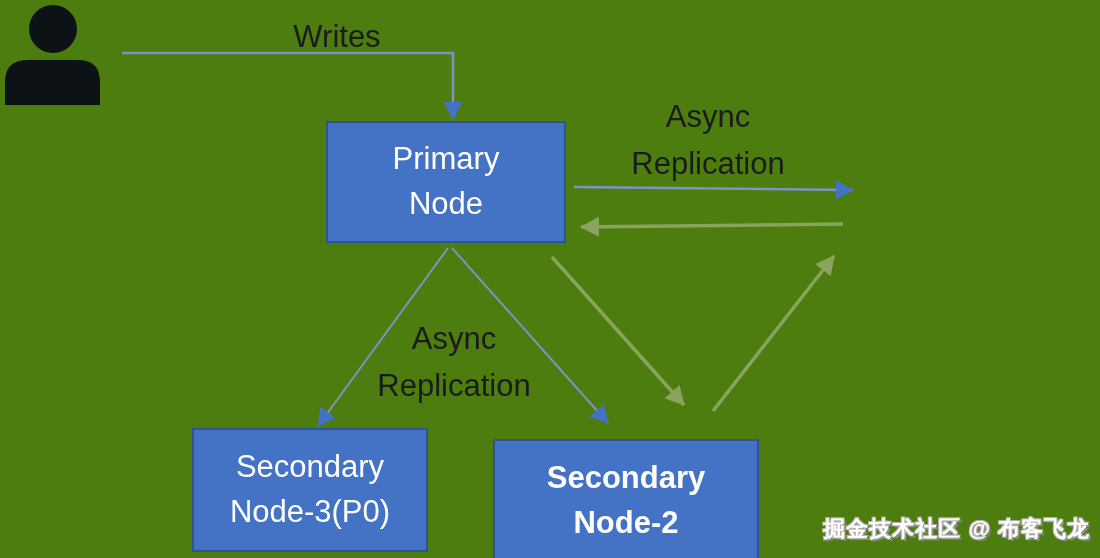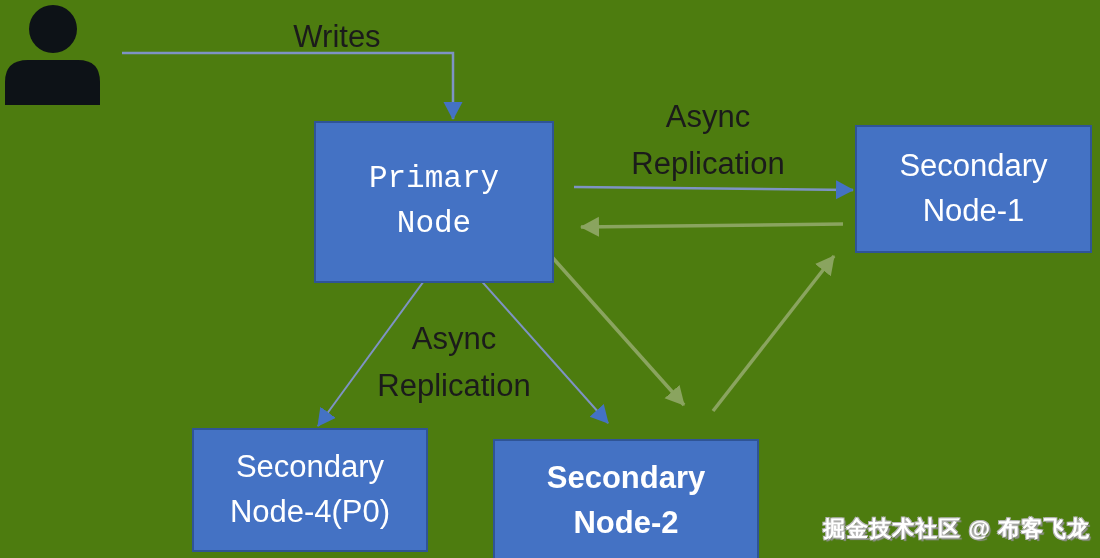--- a/index.html
+++ b/index.html
@@ -104,30 +104,27 @@
     <path d="M3,103 L3,80 Q3,58 26,58 L76,58 Q98,58 98,80 L98,103 Z" fill="#0D1217"></path>
   </svg>
 
   <div class="edge-label" style="left:237px; top:14px; width:200px;">Writes</div>
 
   <div class="edge-label" style="left:608px; top:94px; width:200px;">Async Replication</div>
 
 
   <div class="edge-label" style="left:354px; top:316px; width:200px;">Async Replication</div>
 
-  <div class="node-box" style="left:314px; top:121px; width:240px; height:162px;font-family:Liberation Mono, monospace;">
+  <div class="node-box" style="left:326px; top:121px; width:240px; height:122px;">
     <div class="node-label" style="max-width:170px;">Primary Node</div>
   </div>
 
-  <div class="node-box" style="left:855px; top:125px; width:237px; height:128px;">
-    <div class="node-label" style="max-width:200px;">Secondary Node-1</div>
-  </div>
 
   <div class="node-box" style="left:192px; top:428px; width:236px; height:124px;">
-    <div class="node-label" style="max-width:210px;">Secondary Node-4(P0)</div>
+    <div class="node-label" style="max-width:210px;">Secondary Node-3(P0)</div>
   </div>
 
   <div class="node-box" style="left:493px; top:439px; width:266px; height:123px;font-weight:bold;">
     <div class="node-label" style="max-width:200px;">Secondary Node-2</div>
   </div>
 
   <div class="watermark">掘金技术社区 @ 布客飞龙</div>
 
 </div>
 

